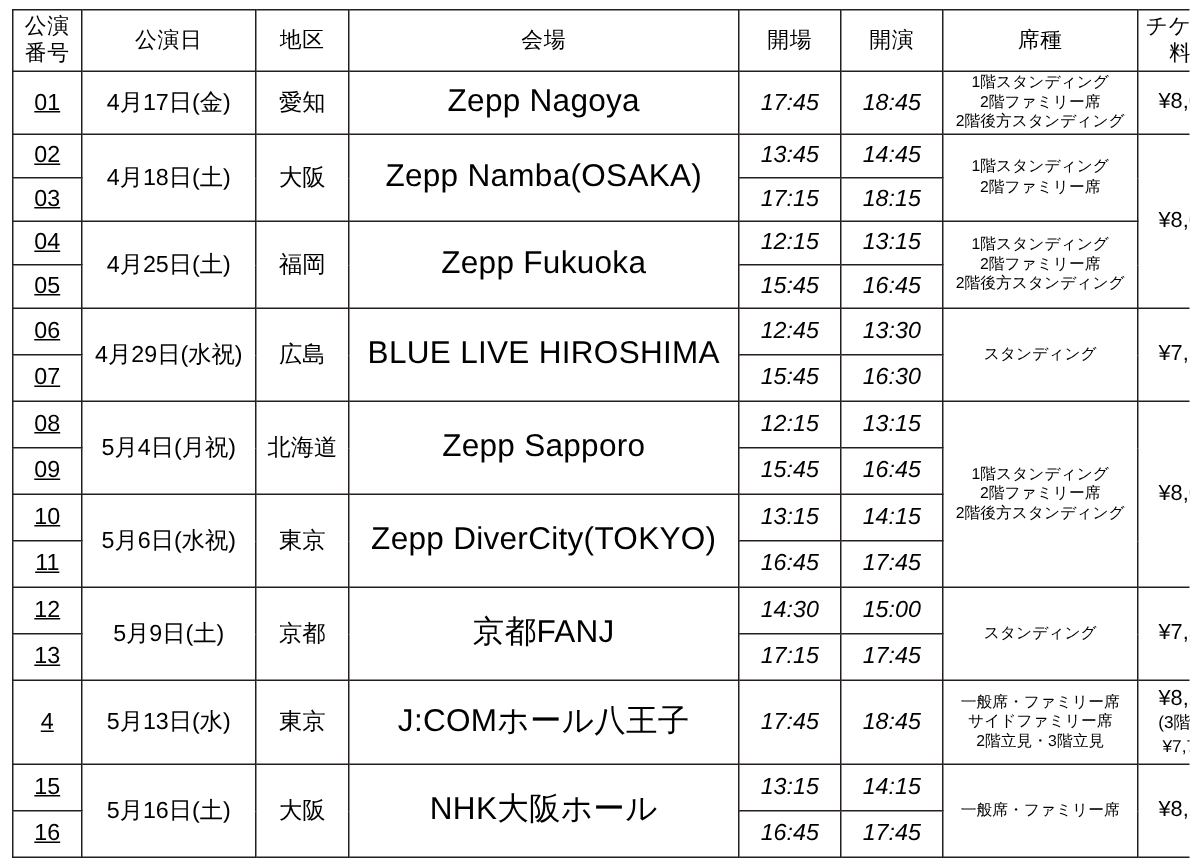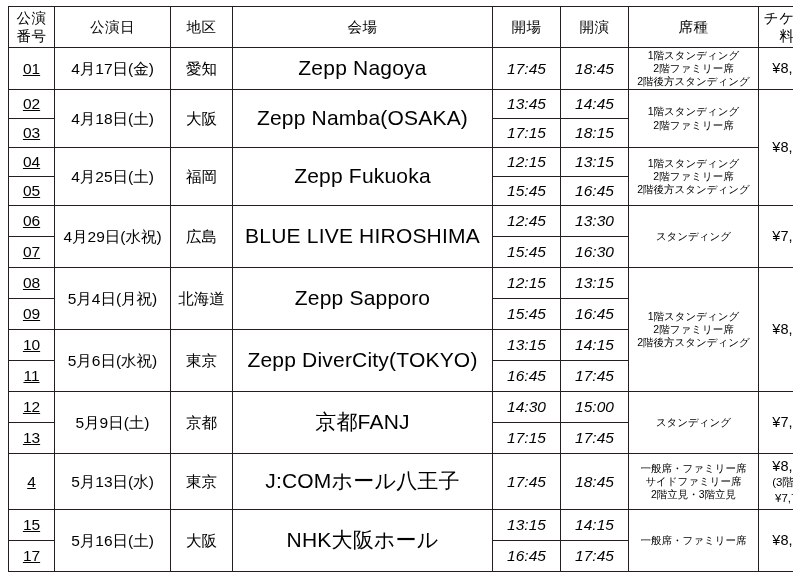--- a/index.html
+++ b/index.html
@@ -231,19 +231,19 @@
           <td class="area" rowspan="2">大阪</td>
           <td class="venue" rowspan="2">NHK大阪ホール</td>
           <td class="time">13:15</td>
           <td class="time">14:15</td>
           <td class="seat" rowspan="2">
             <span class="seat-line">一般席・ファミリー席</span>
           </td>
           <td class="price" rowspan="2"><span>¥8,200</span></td>
         </tr>
         <tr style="height: 31px;">
-          <td class="no">17</td>
+          <td class="no">16</td>
           <td class="time">16:45</td>
           <td class="time">17:45</td>
         </tr>
       </tbody>
   </table>
 </div>
 
 </body></html>

